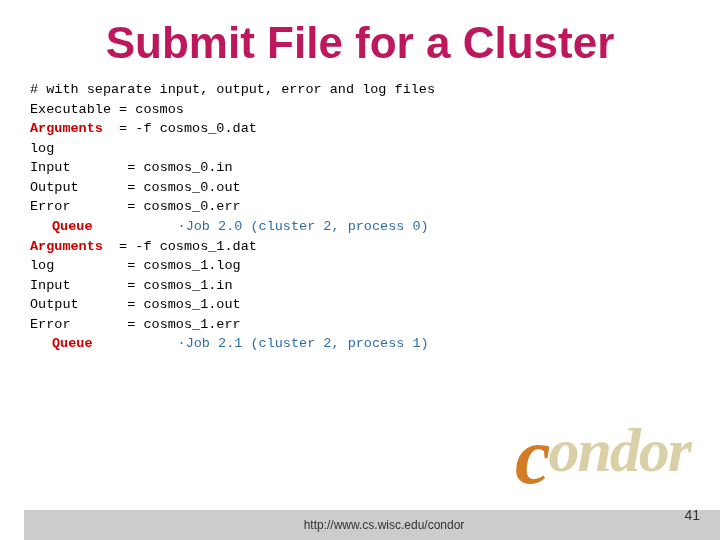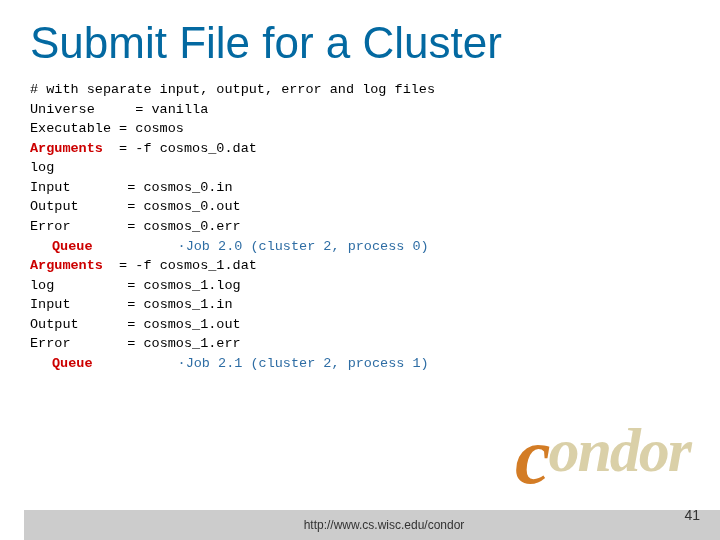--- a/index.html
+++ b/index.html
@@ -15,24 +15,24 @@
     .slide {
       width: 720px;
       height: 540px;
       background: #ffffff;
       position: relative;
       padding: 18px 30px 10px 30px;
     }
 
     .title {
       font-size: 44px;
-      font-weight: normal;
-      color: #0369a1;
+      font-weight: bold;
+      color: #be185d;
       margin-bottom: 12px;
-      text-align: left;
+      text-align: center;
       letter-spacing: 0px;
     }
 
     .code-block {
       font-family: 'Courier New', Courier, monospace;
       font-size: 13.5px;
       line-height: 1.45;
       color: #000000;
     }
 
@@ -116,23 +116,20 @@
 
 <div class="slide">
 
   <div class="title">Submit File for a Cluster</div>
 
   <div class="code-block">
 
     <div class="line comment"># with separate input, output, error and log files</div>
 
     <div class="line">
-      <span>Universe</span><span>     = vanilla</span>
-    </div>
-    <div class="line">
       <span>Executable</span><span> = cosmos</span>
     </div>
     <div class="line">
       <span class="key">Arguments</span><span>  = -f cosmos_0.dat</span>
     </div>
     <div class="line">
       <span>log</span>
     </div>
     <div class="line">
       <span>Input</span><span>       = cosmos_0.in</span>

